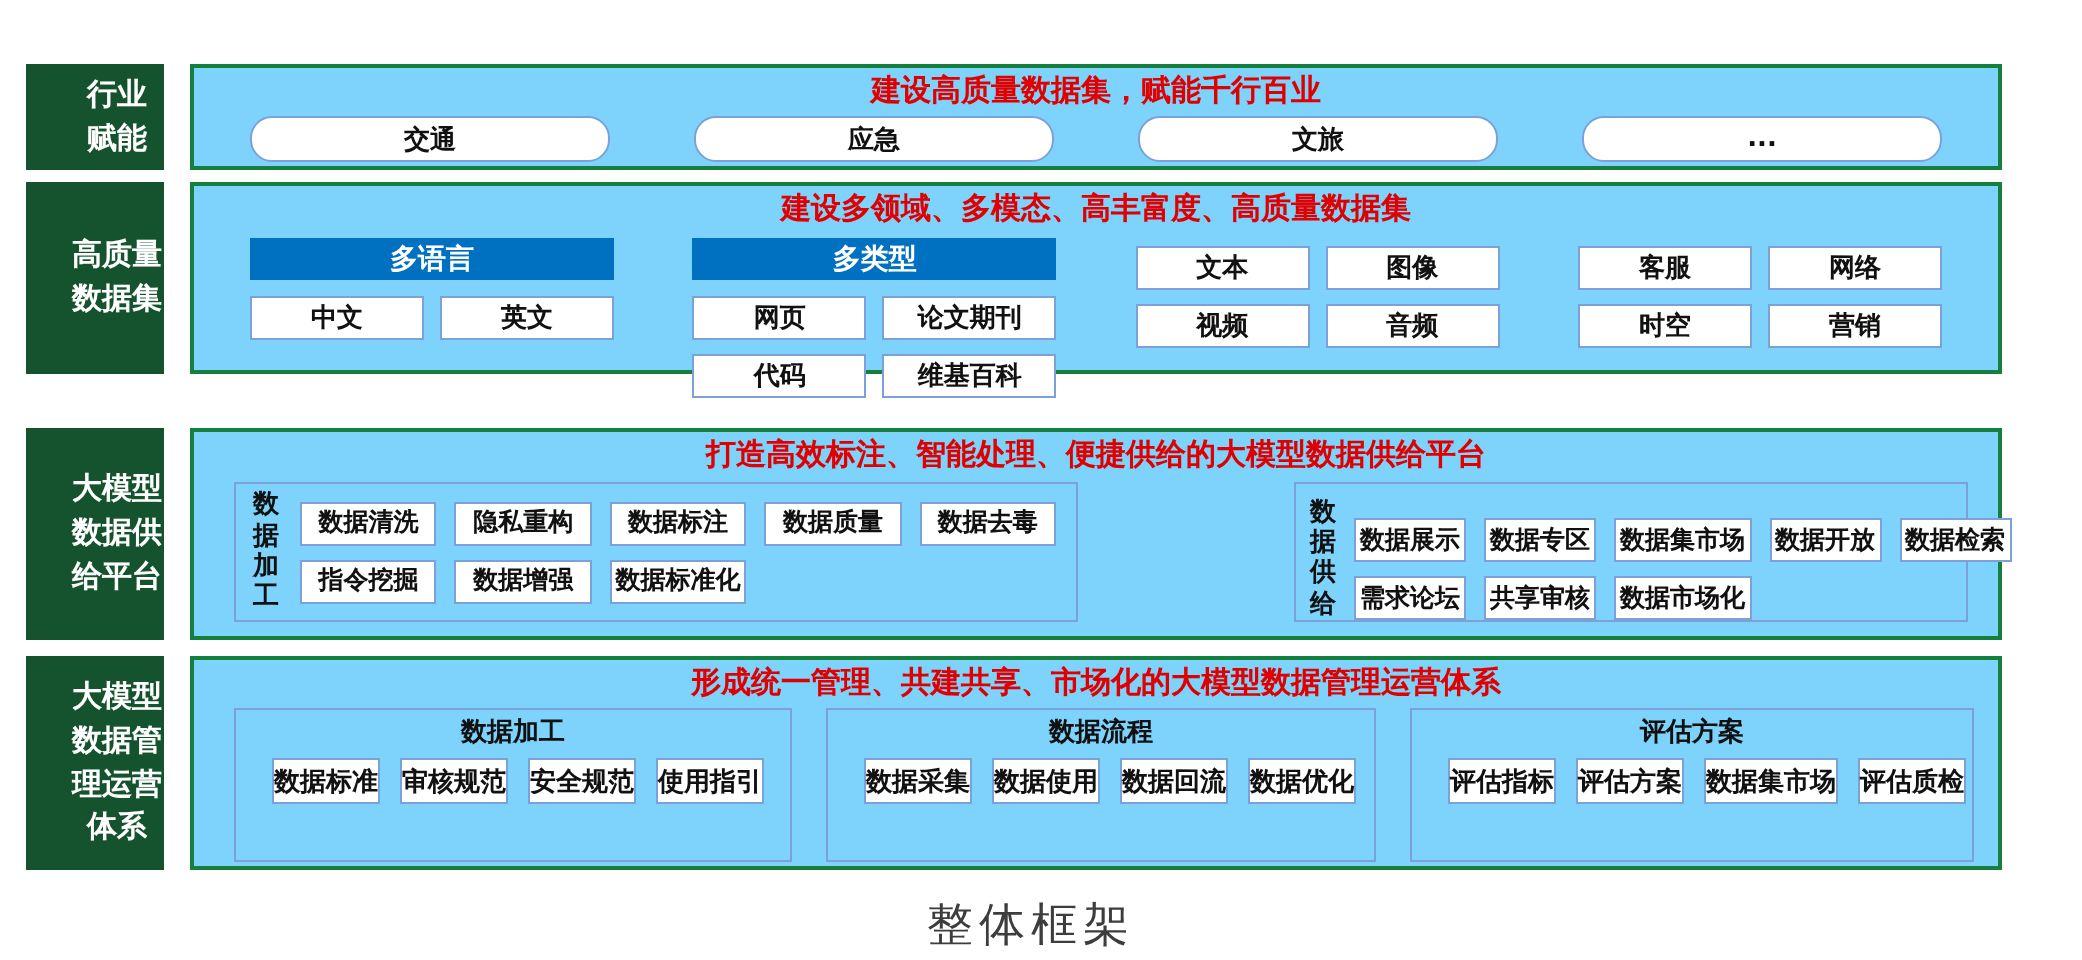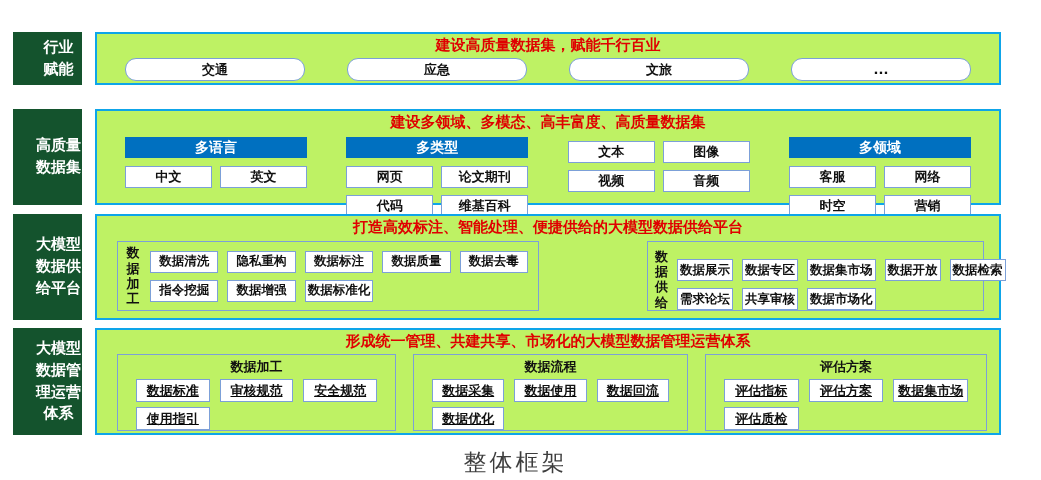--- a/index.html
+++ b/index.html
@@ -27,25 +27,25 @@
     justify-content: center;
     text-align: center;
     white-space: pre-line;
     padding-left: 22px;
   }
   
   .panel {
     position: absolute;
     left: 95px;
     width: 906px;
-    border: 2px solid #0ea5e9;
-    background: #bef264;
+    border: 2px solid #15803d;
+    background: #7dd3fc;
   }
   .r1 { top: 32px;  height: 53px;  }
-  .r2 { top: 109px;  height: 96px; }
+  .r2 { top: 91px;  height: 96px; }
   .r3 { top: 214px; height: 106px; }
   .r4 { top: 328px; height: 107px; }
 
   .red-title {
     margin-top: 3px;
     text-align: center;
     color: #E00000;
     font-weight: bold;
     font-size: 15px;
     line-height: 17px;
@@ -147,23 +147,22 @@
     text-align: center;
     font-weight: bold;
     font-size: 13px;
     color: #111111;
     height: 18px;
     line-height: 18px;
     margin-bottom: 3px;
   }
   .grid2x2 {
     display: grid;
-    grid-template-columns: 1fr 1fr 1fr;
+    grid-template-columns: 1fr 1fr 1fr 1fr;
     gap: 5px 10px;
-    text-decoration: underline;
   }
   .grid2x2 .item { height: 23px; }
   
   .caption {
     position: absolute;
     top: 447px;
     left: 0;
     width: 1031px;
     text-align: center;
     font-size: 23px;
@@ -219,21 +218,20 @@
       </div>
       <div class="col">
         <div class="col-grid">
           <div class="item">文本</div>
           <div class="item">图像</div>
           <div class="item">视频</div>
           <div class="item">音频</div>
         </div>
       </div>
       <div class="col">
-        <div class="col-header">多领域</div>
         <div class="col-grid">
           <div class="item">客服</div>
           <div class="item">网络</div>
           <div class="item">时空</div>
           <div class="item">营销</div>
         </div>
       </div>
     </div>
   </div>
 

